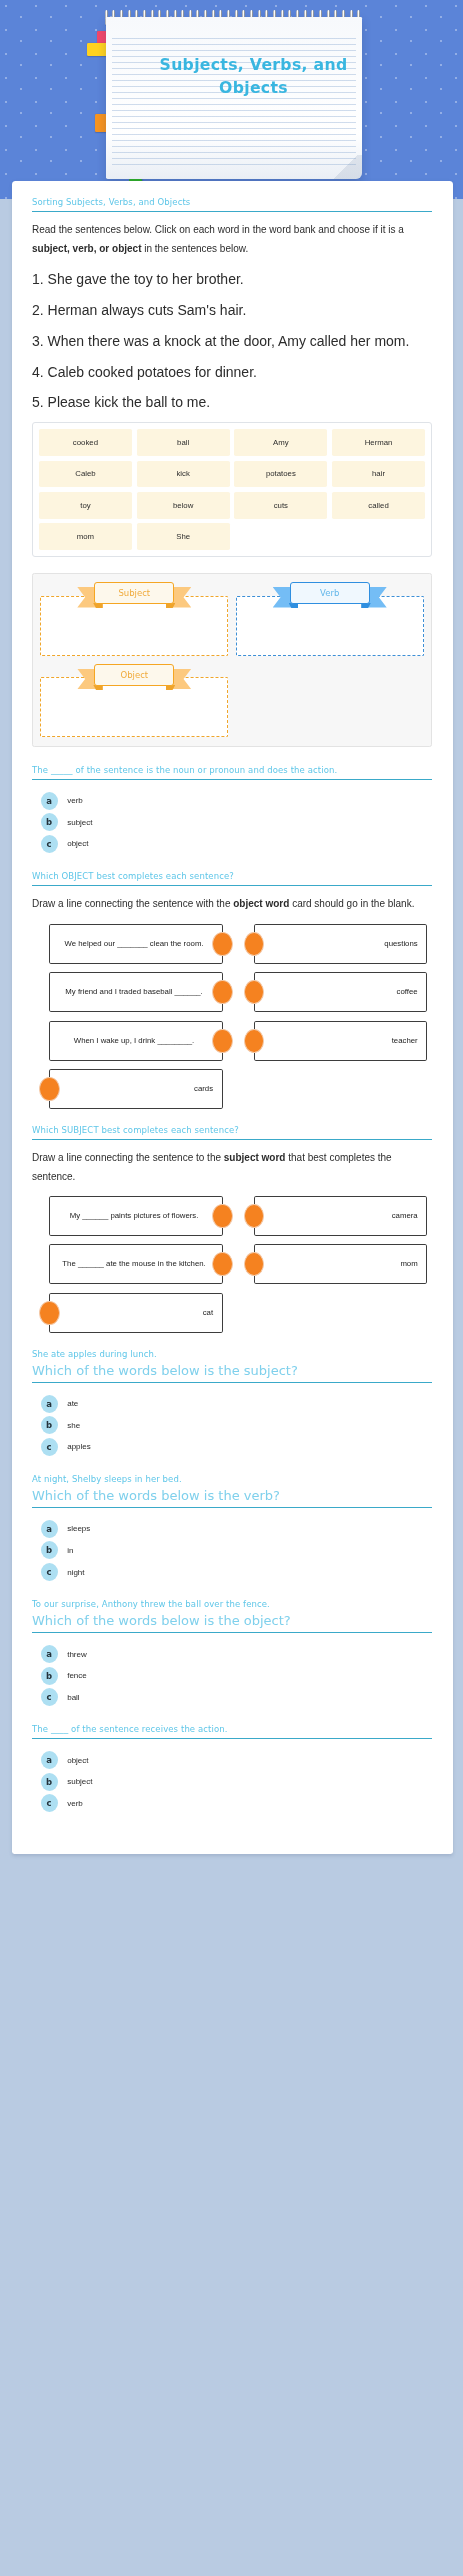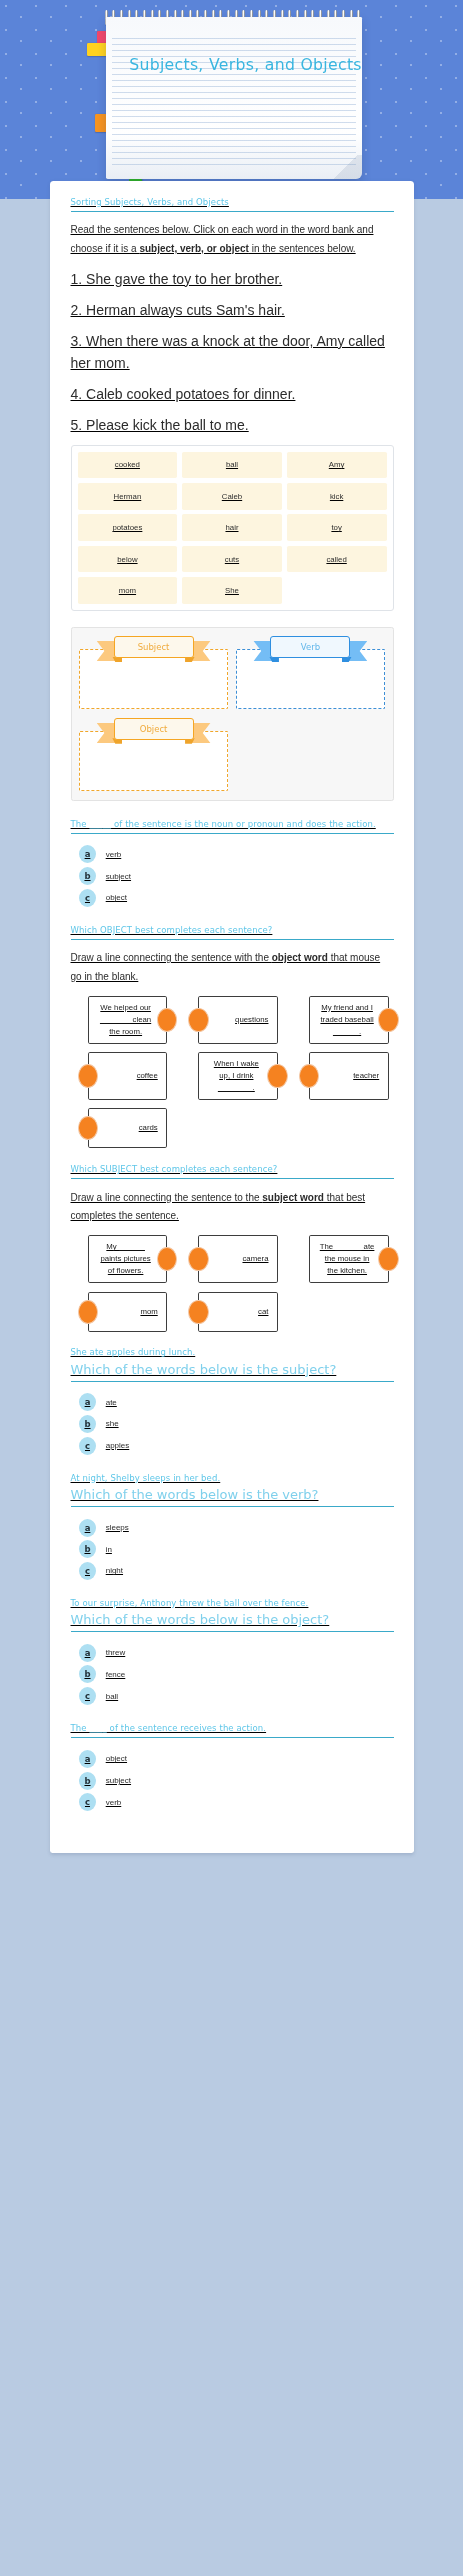--- a/index.html
+++ b/index.html
@@ -78,43 +78,42 @@
   
   .tab { position: absolute; border-radius: 1.2px; box-shadow: 0.6px 0.6px 1.2px rgba(0,0,0,.18); }
   .tab-pink   { left: 97px; top: 31px;  width: 13.3px; height: 15.7px; background: #f2476b; }
   .tab-yellow { left: 87px; top: 43px;  width: 23px; height: 13.3px; background: #ffd21f; }
   .tab-orange { left: 95px; top: 114px; width: 12px; height: 18px; background: #f79420; }
   .tab-green  { left: 129px; top: 179px; width: 13.3px; height: 11px; background: #2fc020; }
 
   
   .hero-title {
     position: absolute;
-    left: 121px;
+    left: 129px;
     top: 53px;
     width: 249px;
     text-align: center;
     font-family: "DejaVu Sans", sans-serif;
     font-size: 15.7px;
     line-height: 23px;
     letter-spacing: 0.3px;
     color: #39b6e0;
-    font-weight: 400;
+    font-weight: 700;
   }
 
   
   .content-card {
     position: relative;
     margin: -18px auto 7px;
-    width: 364px;
+    width: 441px;
     background: #ffffff;
     border-radius: 3.6px 3.6px 2.4px 2.4px;
     box-shadow: 0 1.2px 3.6px rgba(60,80,110,.18);
     padding: 15.7px 20.5px 24px;
     z-index: 5;
-    text-decoration: underline;
   }
 
   
   .sec-title {
     font-family: "DejaVu Sans", sans-serif;
     font-size: 8.5px;
     color: #5ec6e8;
     letter-spacing: 0.1px;
     margin-bottom: 4.2px;
   }
@@ -144,21 +143,21 @@
     color: #2c2c2c;
     margin-bottom: 8.5px;
   }
 
   
   .wordbank {
     border: 0.6px solid #dfe3e8;
     border-radius: 3px;
     padding: 6px;
     display: grid;
-    grid-template-columns: 1fr 1fr 1fr;
+    grid-template-columns: 1fr 1fr 1fr 1fr;
     gap: 4.8px;
     margin-top: 8.5px;
     margin-bottom: 15.7px;
     background: #fff;
   }
   .word-chip {
     background: #fdf5df;
     border-radius: 1.8px;
     height: 26.6px;
     display: flex;
@@ -260,21 +259,21 @@
     font-family: "DejaVu Sans", sans-serif;
     font-size: 8.5px;
     font-weight: bold;
     color: #24333b;
   }
   .opt-text { font-size: 8px; color: #2b2b2b; }
 
   
   .match-grid {
     display: grid;
-    grid-template-columns: 1fr 1fr 1fr;
+    grid-template-columns: 1fr 1fr;
     column-gap: 31px;
     row-gap: 8.5px;
     padding-left: 17px;
     padding-right: 4.8px;
     margin-top: 3.6px;
     margin-bottom: 15.7px;
   }
   .m-left, .m-right {
     position: relative;
     border: 0.6px solid #3d3d3d;
@@ -451,21 +450,21 @@
           <span class="opt-bubble">c</span>
           <span class="opt-text">object</span>
         </div>
       </div>
     </div>
 
     <div>
       <div class="sec-title">Which OBJECT best completes each sentence?</div>
       <div class="rule"></div>
       <p class="instr">
-        <span>Draw a line connecting the sentence with the </span><b>object word</b><span> that mouse go in the blank.</span>
+        <span>Draw a line connecting the sentence with the </span><b>object word</b><span> card should go in the blank.</span>
       </p>
 
       <div class="match-grid">
         <div class="m-left">
           <span>We helped our _______ clean the room.</span>
           <span class="dot right-edge"></span>
         </div>
         <div class="m-right">
           <span class="dot left-edge"></span>
           <span>questions</span>

